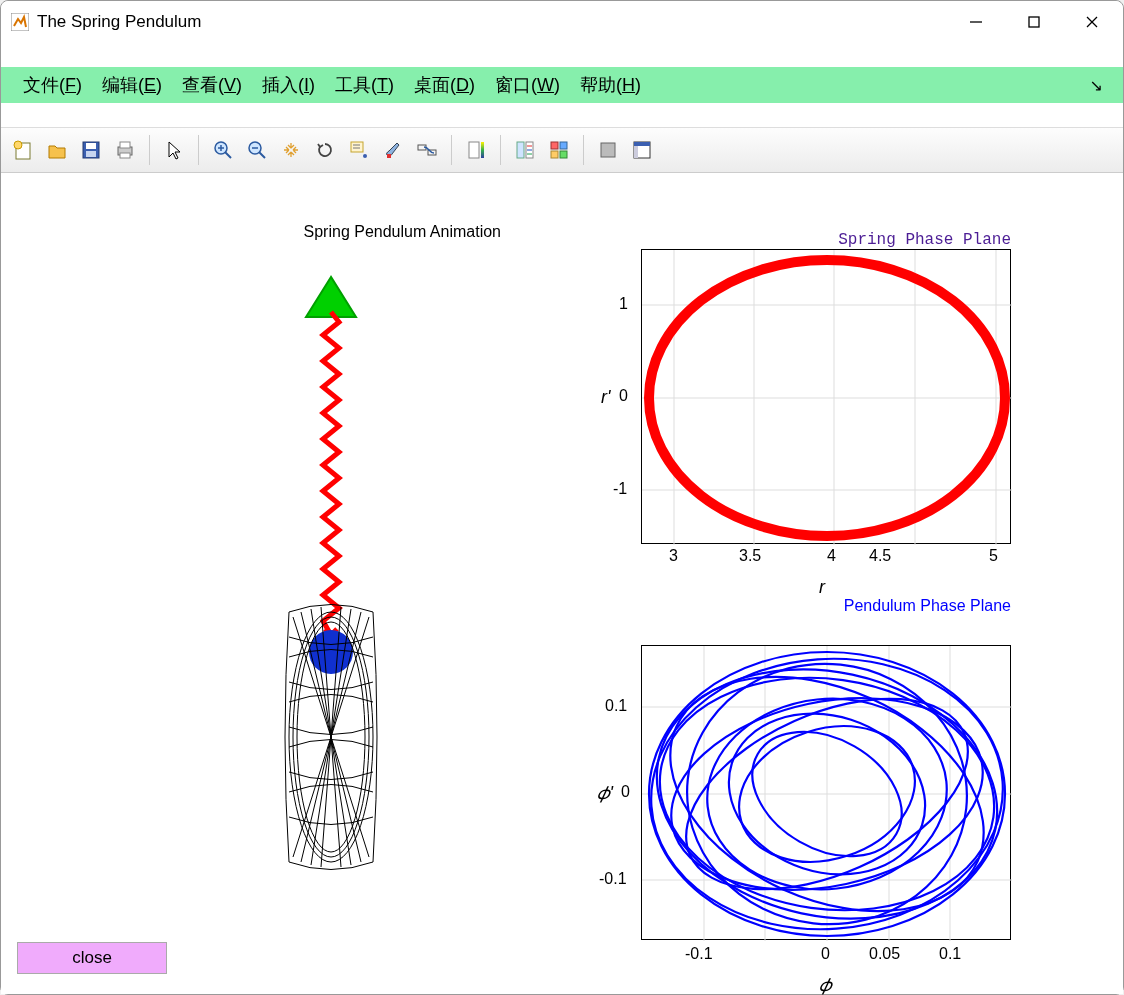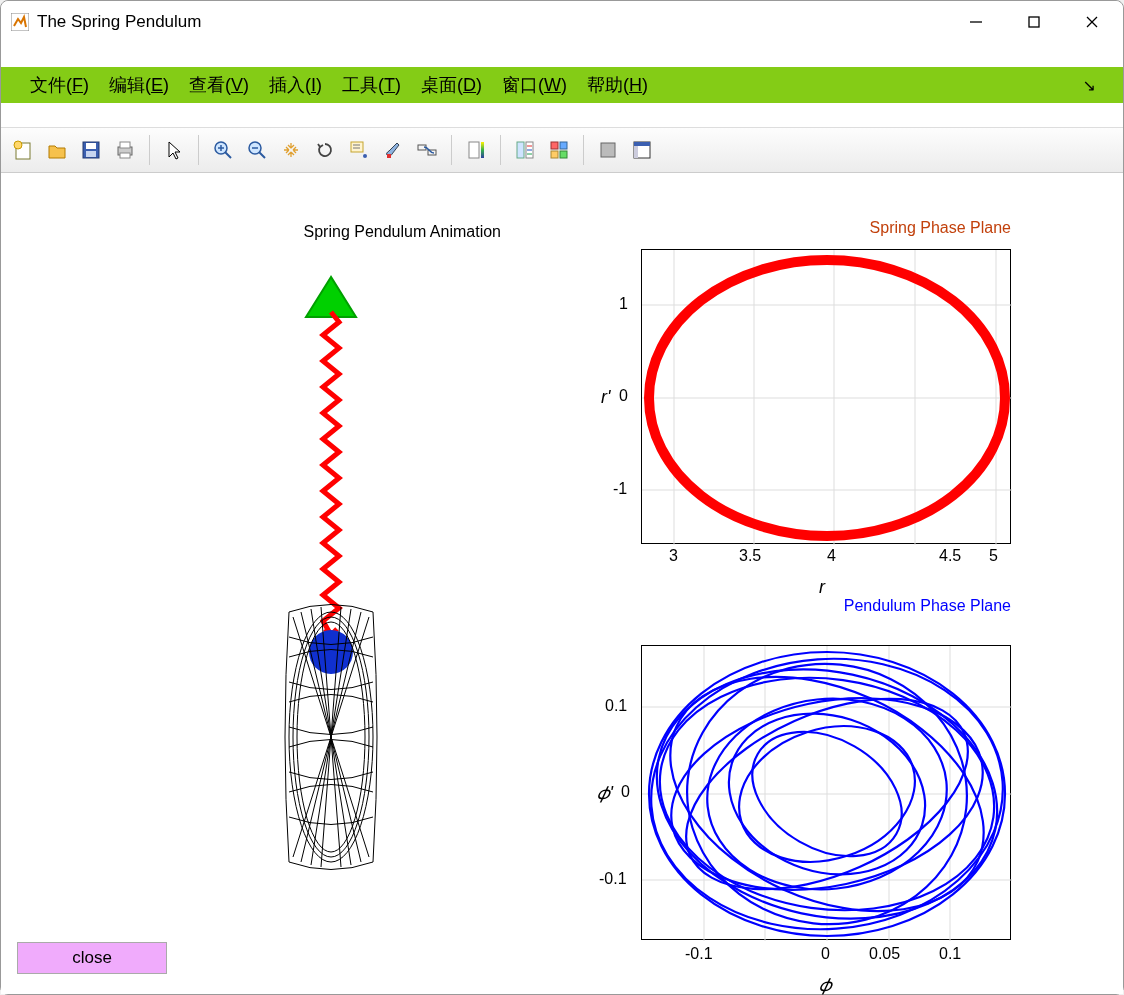--- a/index.html
+++ b/index.html
@@ -47,22 +47,22 @@
       display: flex;
       align-items: center;
       justify-content: center;
       font-size: 14px;
       color: #000;
     }
     .menubar {
       display: flex;
       align-items: center;
       height: 36px;
-      padding: 0 19px;
-      background: #84cc16;
+      padding: 0 12px;
+      background: #86efac;
       font-size: 18px;
     }
     .menubar .menu-item {
       padding: 4px 10px;
       cursor: default;
     }
     .menubar .menu-item u { text-decoration: underline; }
     .menubar .spacer { flex: 1; }
     .menubar .dock-arrow { font-size: 16px; padding-right: 8px; }
     .toolbar {
@@ -325,21 +325,21 @@
         <path d="M208 490 Q250 475 292 490 M208 535 Q250 520 292 535"></path>
         <path d="M208 560 Q250 575 292 560 M208 515 Q250 530 292 515"></path>
         <path d="M208 470 Q250 485 292 470 M208 425 Q250 440 292 425"></path>
         <path d="M208 380 Q250 395 292 380"></path>
         <ellipse cx="250" cy="480" rx="42" ry="125"></ellipse>
         <ellipse cx="250" cy="480" rx="38" ry="120"></ellipse>
         <ellipse cx="250" cy="480" rx="34" ry="115"></ellipse>
       </g>
     </svg>
 
-    <div class="plot-title" style="left:640px; top:22px; width:370px; color:#c2410c;">Spring Phase Plane</div>
+    <div class="plot-title" style="left:640px; top:34px; width:370px; color:#4c1d95;font-family:Liberation Mono, monospace;">Spring Phase Plane</div>
     <div class="axes" style="left:640px; top:52px; width:370px; height:295px;">
       <svg width="370" height="295" style="position:absolute;">
         <g class="grid">
           <line x1="32" y1="0" x2="32" y2="295"></line>
             <line x1="112" y1="0" x2="112" y2="295"></line>
             <line x1="192" y1="0" x2="192" y2="295"></line>
             <line x1="273" y1="0" x2="273" y2="295"></line>
             <line x1="354" y1="0" x2="354" y2="295"></line>
           <line x1="0" y1="55" x2="370" y2="55"></line>
             <line x1="0" y1="148" x2="370" y2="148"></line>
@@ -349,21 +349,21 @@
       </svg>
     </div>
     <div class="axis-label" style="left:600px; top:190px;">r'</div>
     <div class="axis-label" style="left:818px; top:380px; font-style:italic;">r</div>
     <div class="tick-label" style="left:618px; top:98px;">1</div>
     <div class="tick-label" style="left:618px; top:190px;">0</div>
     <div class="tick-label" style="left:612px; top:283px;">-1</div>
     <div class="tick-label" style="left:668px; top:350px;">3</div>
     <div class="tick-label" style="left:738px; top:350px;text-align:right;">3.5</div>
     <div class="tick-label" style="left:826px; top:350px;">4</div>
-    <div class="tick-label" style="left:938px; top:350px;">4.5</div>
+    <div class="tick-label" style="left:868px; top:350px;">4.5</div>
     <div class="tick-label" style="left:988px; top:350px;">5</div>
 
     <div class="plot-title" style="left:640px; top:400px; width:370px; color:#0000ff;">Pendulum Phase Plane</div>
     <div class="axes" style="left:640px; top:448px; width:370px; height:295px;">
       <svg width="370" height="295" style="position:absolute;">
         <g class="grid">
           <line x1="62" y1="0" x2="62" y2="295"></line>
             <line x1="123" y1="0" x2="123" y2="295"></line>
             <line x1="185" y1="0" x2="185" y2="295"></line>
             <line x1="247" y1="0" x2="247" y2="295"></line>

